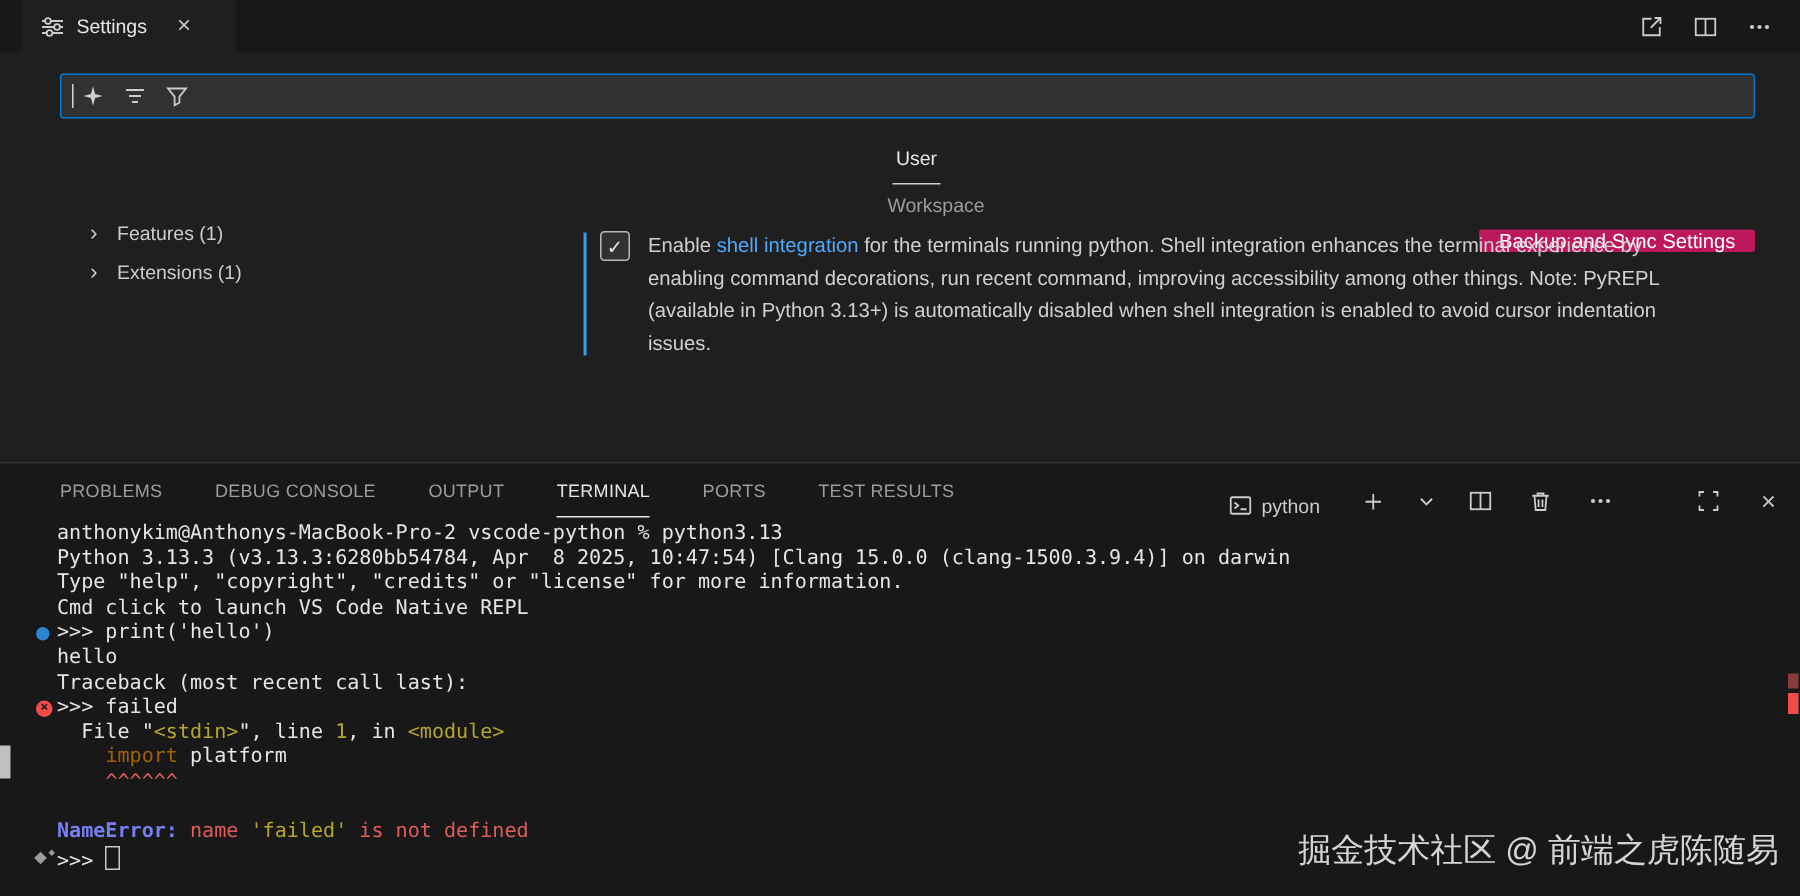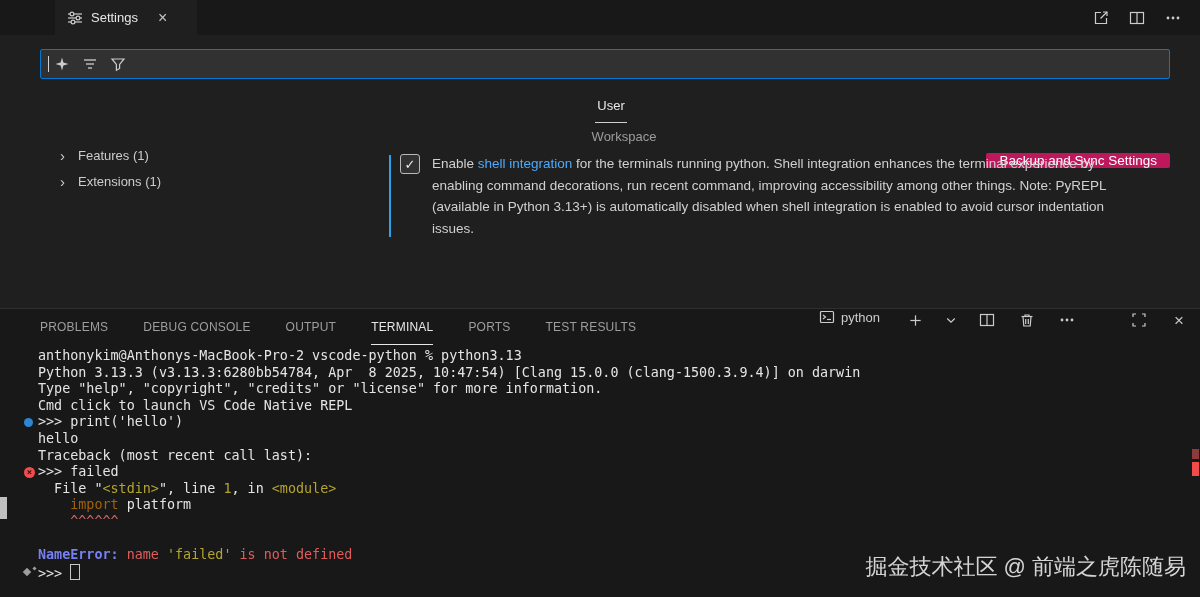--- a/index.html
+++ b/index.html
@@ -4,21 +4,21 @@
 <style>
   html, body { margin:0; padding:0; background:#111; }
   body {
     position:relative; width:1200px; height:597px; overflow:hidden;
     background:#1f1f1f; font-family:"Liberation Sans", sans-serif; color:#cccccc;
     -webkit-font-smoothing:antialiased;
   }
   svg { display:block; }
 
   
-  .tabbar { position:absolute; top:0; left:0; right:0; height:35px; background:#181818; display:flex; align-items:stretch;padding-left:40px; }
+  .tabbar { position:absolute; top:0; left:0; right:0; height:35px; background:#181818; display:flex; align-items:stretch; }
   .editor-tab {
     margin-left:15px; background:#1f1f1f; display:flex; align-items:center; gap:8px;
     padding:0 10px 0 12px; min-width:120px; cursor:pointer;
   }
   .editor-tab .tab-label { font-size:13px; color:#e7e7e7; }
   .tab-close { font-size:16px; color:#c5c5c5; line-height:1; padding:1px 4px; border-radius:4px; margin-left:8px; }
   .tabbar-actions { margin-left:auto; display:flex; align-items:center; gap:14px; padding-right:16px; }
   .icon-btn { display:flex; align-items:center; justify-content:center; width:22px; height:22px; border-radius:4px; cursor:pointer; }
 
   
@@ -67,21 +67,21 @@
   .desc-link { color:#4daafc; cursor:pointer; }
 
   
   .panel { position:absolute; top:308px; left:0; right:0; bottom:0; background:#181818; border-top:1px solid #2e2e2e; }
   .panel-header { height:36px; display:flex; align-items:stretch; padding-left:40px; padding-right:10px; }
   .panel-tabs { display:flex; gap:35px; }
   .panel-tab {
     font-size:12px; letter-spacing:0.2px; color:#9d9d9d; display:flex; align-items:center; cursor:pointer;
   }
   .panel-tab.active { color:#e7e7e7; border-bottom:1px solid #e7e7e7; }
-  .panel-actions { margin-left:auto; display:flex; align-items:flex-start; gap:18px; }
+  .panel-actions { margin-left:auto; display:flex; align-items:flex-end; gap:18px; }
   .terminal-profile { display:flex; align-items:center; gap:6px; padding:0 6px; cursor:pointer; }
   .terminal-profile-label { font-size:13px; color:#cccccc; }
   .panel-actions .spacer { width:14px; }
   .close-x { font-size:17px; color:#c5c5c5; line-height:1; }
 
   
   .terminal {
     position:absolute; top:36px; left:0; right:0; bottom:0; padding:3px 0 0 24px;
     font-family:"DejaVu Sans Mono", monospace; font-size:13.4px; line-height:16.6px;
   }

